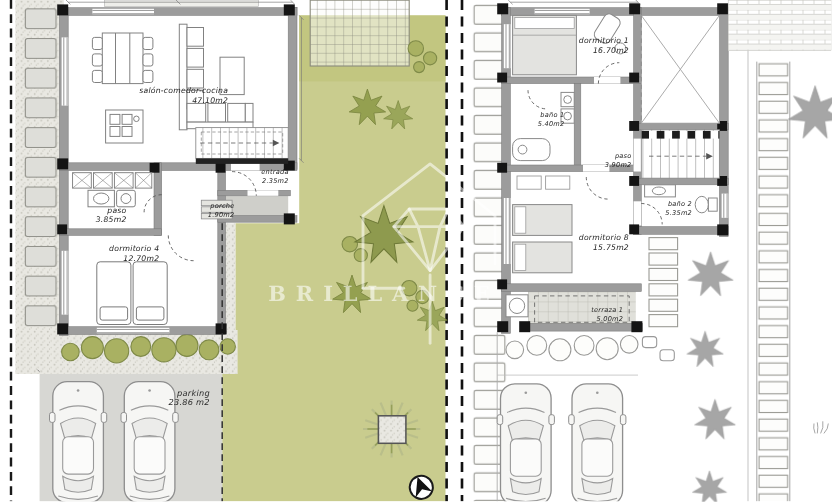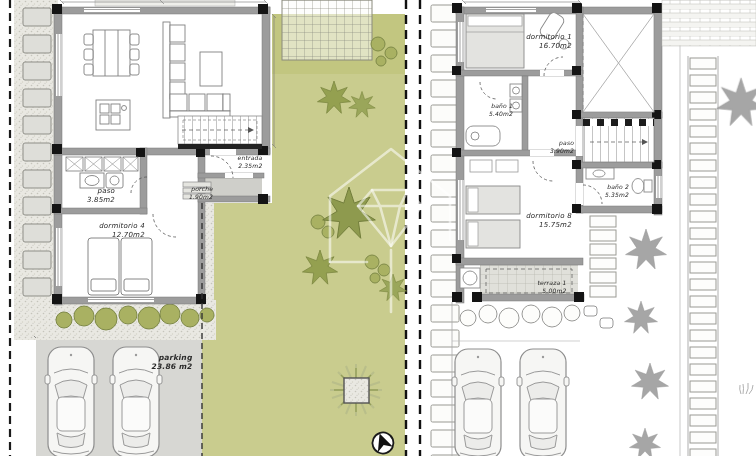--- a/index.html
+++ b/index.html
@@ -4,21 +4,21 @@
 <style>
   html,body{margin:0;padding:0;background:#fff;}
   #sheet{position:relative;width:756px;height:456px;background:#ffffff;overflow:hidden;
          font-family:"DejaVu Sans",sans-serif;}
   #plan-svg{position:absolute;left:0;top:0;}
   .rl{position:absolute;transform:translate(-50%,-50%);
       font:italic 400 7px/1.25 "DejaVu Sans",sans-serif;color:#1f1f1f;
       text-align:right;white-space:nowrap;letter-spacing:.2px;}
   .rl span{display:block;}
   .rl.sm{font-size:6px;}
-  .rl.lg{font-size:7.5px;color:#2a2a2a;font-weight:bold;}
+  .rl.lg{font-size:7.5px;color:#2a2a2a;}
   .wm1{position:absolute;left:349px;top:268px;transform:translate(-50%,-50%);
        font:600 19px "DejaVu Serif",serif;letter-spacing:9px;
        color:rgba(255,255,255,.58);white-space:nowrap;}
   .wm2{position:absolute;left:349px;top:290px;transform:translate(-50%,-50%);
        font:400 12.5px "Liberation Sans",sans-serif;letter-spacing:4.5px;
        color:rgba(255,255,255,.58);white-space:nowrap;}
 </style>
 </head>
 <body>
 
@@ -464,20 +464,24 @@
 
   <g fill="none" stroke="rgba(255,255,255,0.55)" stroke-width="2.6" stroke-linejoin="round" stroke-linecap="round">
     <path d="M330,262 V196 L391,149 L450,196 V240"></path>
     <path d="M330,262 H367"></path>
     <path d="M391,250 V312"></path>
     <path d="M372,190 L408,190 L422,206 L391,246 L358,206 Z"></path>
     <path d="M358,206 L422,206 M372,190 L380,206 M408,190 L400,206 M380,206 L391,246 M400,206 L391,246"></path>
   </g>
 </svg>
 
+<div class="rl" style="left:167px;top:87px">
+  <span>salón-comedor-cocina</span>
+      <span>47.10m2</span>
+</div>
 <div class="rl" style="left:101px;top:196px">
   <span>paso</span>
       <span>3.85m2</span>
 </div>
 <div class="rl sm" style="left:250px;top:161px">
   <span>entrada</span>
       <span>2.35m2</span>
 </div>
 <div class="rl sm" style="left:201px;top:192px">
   <span>porche</span>
@@ -510,14 +514,15 @@
 </div>
 <div class="rl" style="left:549px;top:221px">
   <span>dormitorio 8</span>
       <span>15.75m2</span>
 </div>
 <div class="rl sm" style="left:552px;top:286px">
   <span>terraza 1</span>
       <span>5.00m2</span>
 </div>
 
+<div class="wm1">BRILLANCE</div>
 
 </div>
 
 </body></html>

